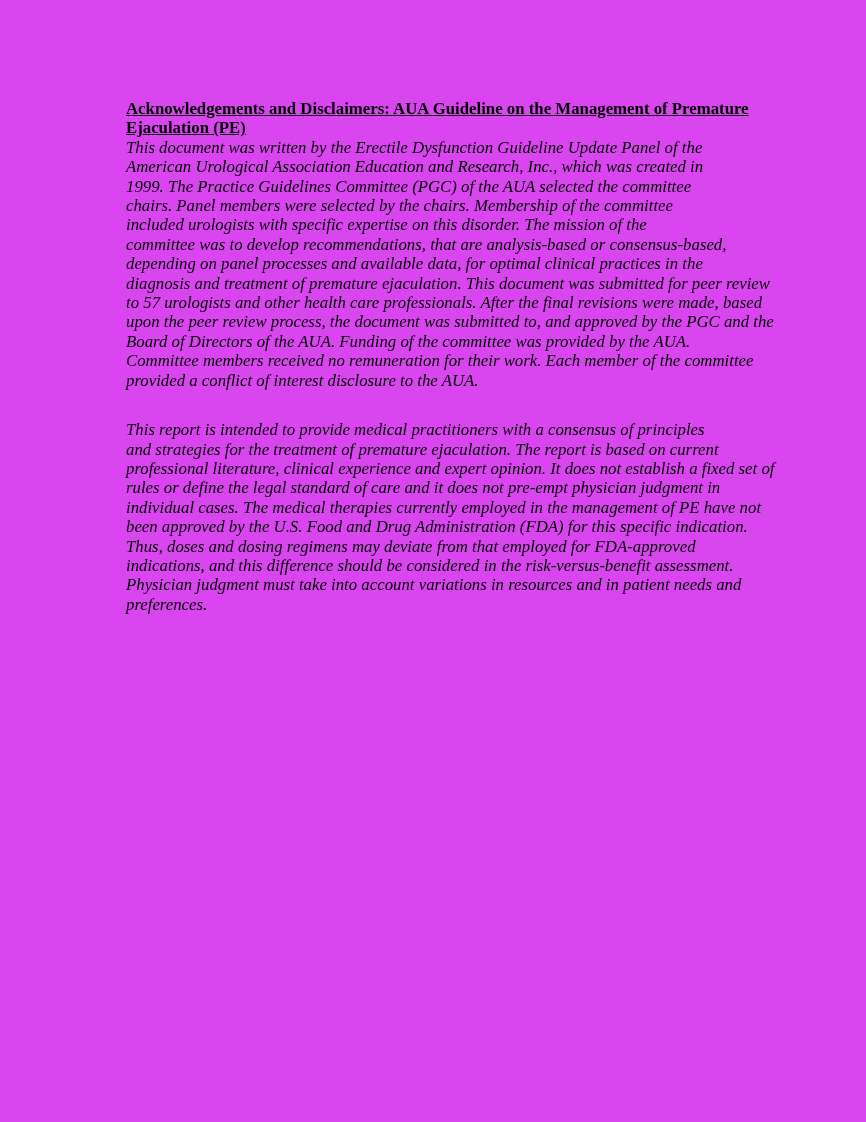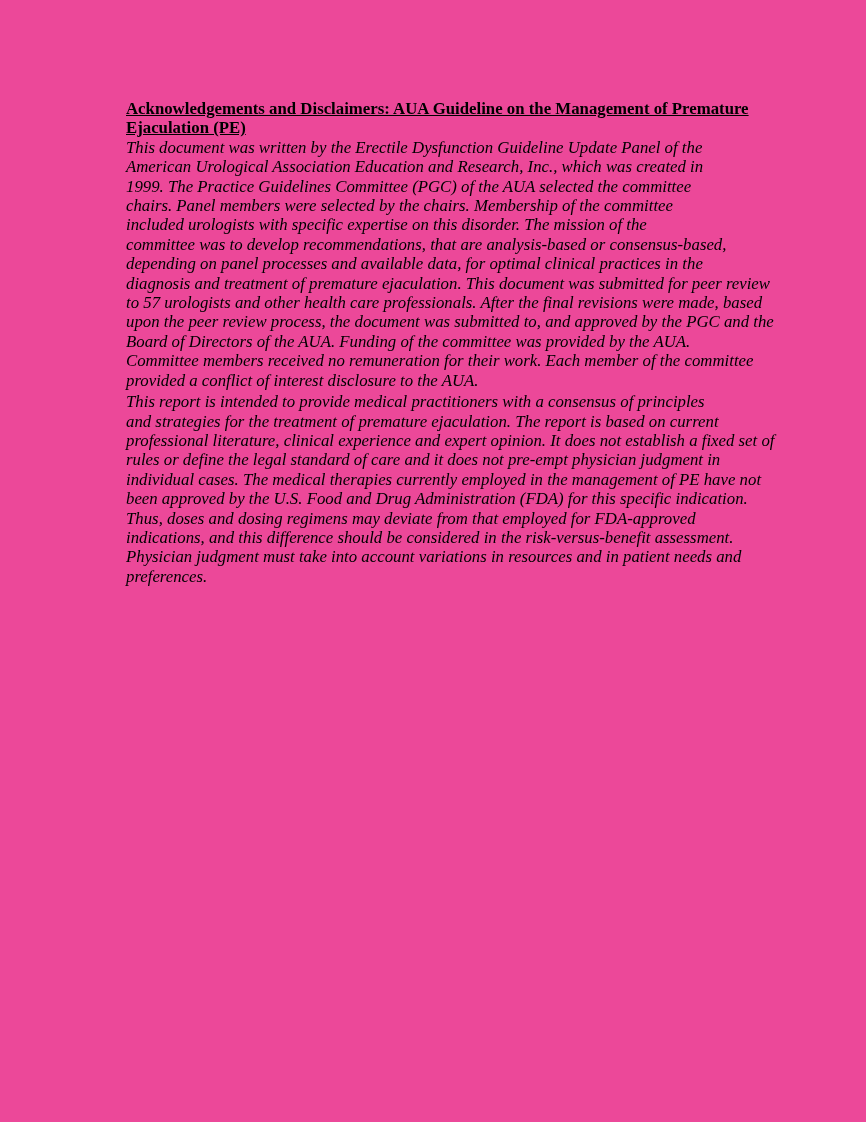--- a/index.html
+++ b/index.html
@@ -13,21 +13,21 @@
     overflow: hidden;
     position: relative;
     font-family: "Liberation Serif", serif;
   }
   .doc-page {
     position: absolute;
     left: 0;
     top: 0;
     width: 866px;
     height: 1122px;
-    background: #ec4899;
+    background: #d946ef;
   }
   .doc-content {
     position: absolute;
     left: 126px;
     top: 99px;
     width: 700px;
     color: #000000;
     font-size: 16.8px;
     line-height: 19.4px;
   }
@@ -38,21 +38,21 @@
     font-weight: bold;
     text-decoration: underline;
     white-space: pre;
   }
   .doc-paragraph {
     margin: 0;
     white-space: pre;
     font-style: italic;
   }
   .doc-paragraph.spaced-before {
-    margin-top: 2px;
+    margin-top: 30px;
   }
 </style>
 </head>
 <body>
 
 <div class="doc-page">
   <div class="doc-content">
     <h1 class="doc-title">Acknowledgements and Disclaimers: AUA Guideline on the Management of Premature
 Ejaculation (PE)</h1>
     <p class="doc-paragraph">This document was written by the Erectile Dysfunction Guideline Update Panel of the

